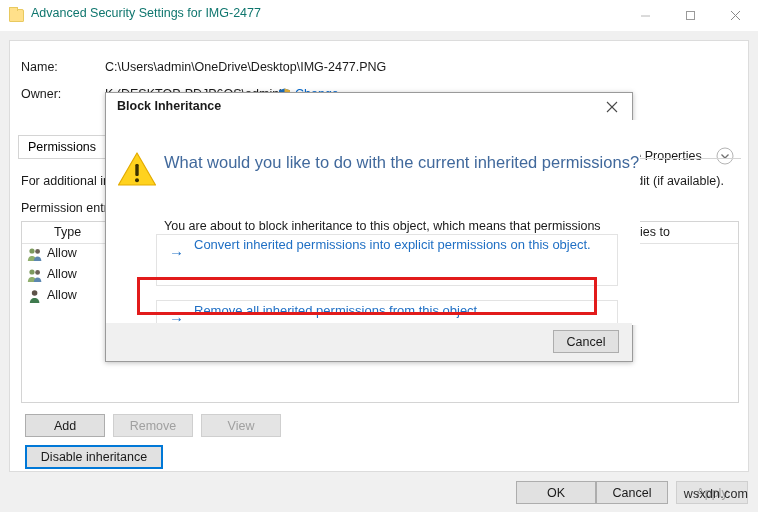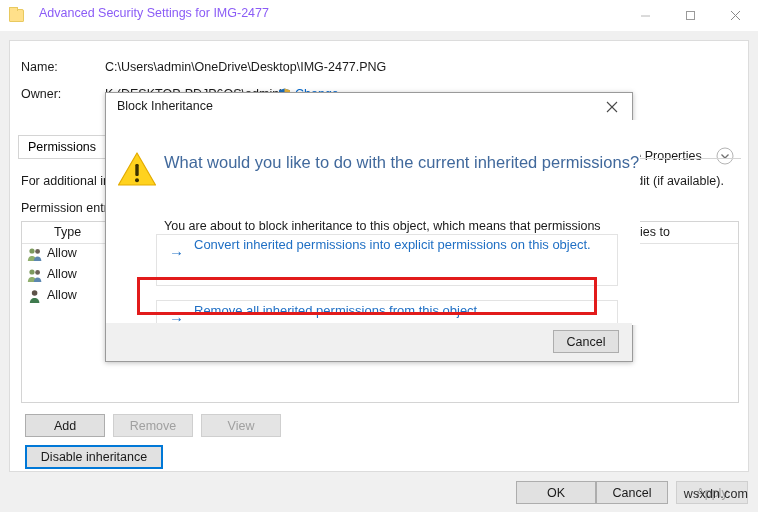--- a/index.html
+++ b/index.html
@@ -32,21 +32,21 @@
     position: relative;
   }
   .folder-ico:after {
     content: ""; position: absolute; left: -1px; top: -3px;
     width: 7px; height: 3px; background: #ffe08a;
     border: 1px solid #e8c95f; border-bottom: none;
     border-radius: 1px 1px 0 0;
   }
   .titlebar-text {
     position: absolute; left: 31px; top: 6px;
-    font-size: 12.5px; color: #8b5cf6; white-space: nowrap; margin-left: 8px;
+    font-size: 12.5px; color: #0f766e; white-space: nowrap;
   }
   .winbtns { position: absolute; right: 0; top: 0; height: 31px; display: flex; }
   .winbtn {
     width: 45px; height: 31px; display: flex;
     align-items: center; justify-content: center;
     color: #b6b6b6;
   }
   .winbtn svg { display: block; }
 
   
@@ -146,21 +146,21 @@
   }
 
   
   .dlg {
     position: absolute; left: 105px; top: 92px;
     width: 528px; height: 270px;
     background: #f0f0f0;
     border: 1px solid #9a9a9a;
     box-shadow: 0 1px 5px rgba(0,0,0,.25);
   }
-  .dlg-titlebar { position: relative; height: 27px; background: #ffffff; }
+  .dlg-titlebar { position: relative; height: 27px; background: #ffffff; font-weight: bold; }
   .dlg-title {
     position: absolute; left: 11px; top: 6px;
     font-size: 12.5px; color: #1a1a1a;
   }
   .dlg-close {
     position: absolute; right: 0; top: 0; width: 40px; height: 27px;
     display: flex; align-items: center; justify-content: center; color: #4a4a4a;
   }
   .dlg-body {
     position: absolute; left: 0; top: 27px; width: 534px; height: 205px;

